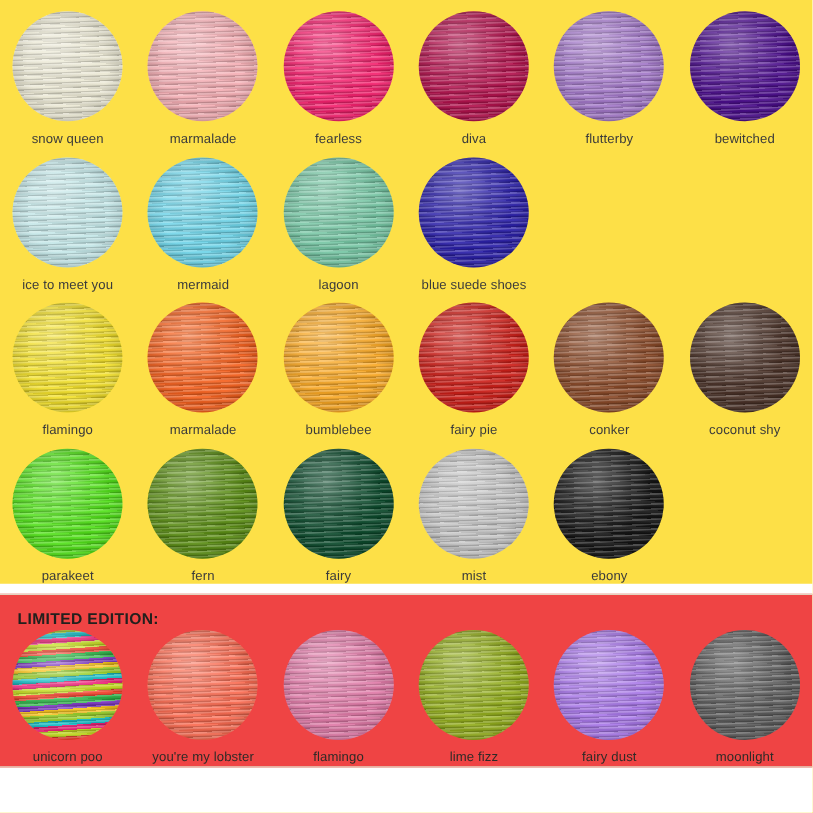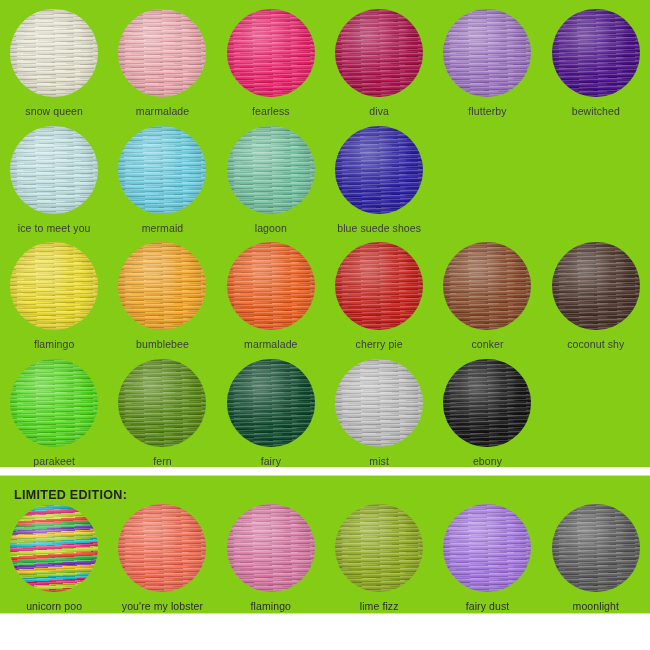--- a/index.html
+++ b/index.html
@@ -20,27 +20,27 @@
     height: 650px;
     position: relative;
   }
 
   .section {
     width: 650px;
     box-sizing: border-box;
   }
 
   .section-main {
-    background: #84cc16;
+    background: #fde047;
     padding-top: 9px;
   }
 
   .section-limited {
     position: relative;
-    background: #84cc16;
+    background: #ef4444;
     padding-top: 8px;
     border-top: 1px solid #e2d4c0;
     border-bottom: 1px solid #e2d4c0;
   }
 
   .limited-title {
     font-size: 12.5px;
     font-weight: bold;
     color: #23201d;
     letter-spacing: 0.3px;
@@ -249,47 +249,47 @@
             <div class="swatch" style="background: rgb(242, 224, 44);">
               <div class="threads"></div>
               <div class="threads2"></div>
               <div class="shade"></div>
             </div>
           </div>
           <div class="label">flamingo</div>
         </div>
         <div class="cell">
           <div class="swatch-wrap">
+            <div class="swatch" style="background: rgb(244, 97, 31);">
+              <div class="threads"></div>
+              <div class="threads2"></div>
+              <div class="shade"></div>
+            </div>
+          </div>
+          <div class="label">marmalade</div>
+        </div>
+        <div class="cell">
+          <div class="swatch-wrap">
             <div class="swatch" style="background: rgb(249, 168, 37);">
               <div class="threads"></div>
               <div class="threads2"></div>
               <div class="shade"></div>
             </div>
           </div>
           <div class="label">bumblebee</div>
         </div>
         <div class="cell">
           <div class="swatch-wrap">
-            <div class="swatch" style="background: rgb(244, 97, 31);">
-              <div class="threads"></div>
-              <div class="threads2"></div>
-              <div class="shade"></div>
-            </div>
-          </div>
-          <div class="label">marmalade</div>
-        </div>
-        <div class="cell">
-          <div class="swatch-wrap">
             <div class="swatch" style="background: rgb(204, 31, 25);">
               <div class="threads"></div>
               <div class="threads2"></div>
               <div class="shade"></div>
             </div>
           </div>
-          <div class="label">cherry pie</div>
+          <div class="label">fairy pie</div>
         </div>
         <div class="cell">
           <div class="swatch-wrap">
             <div class="swatch" style="background: rgb(138, 74, 41);">
               <div class="threads"></div>
               <div class="threads2"></div>
               <div class="shade"></div>
             </div>
           </div>
           <div class="label">conker</div>

